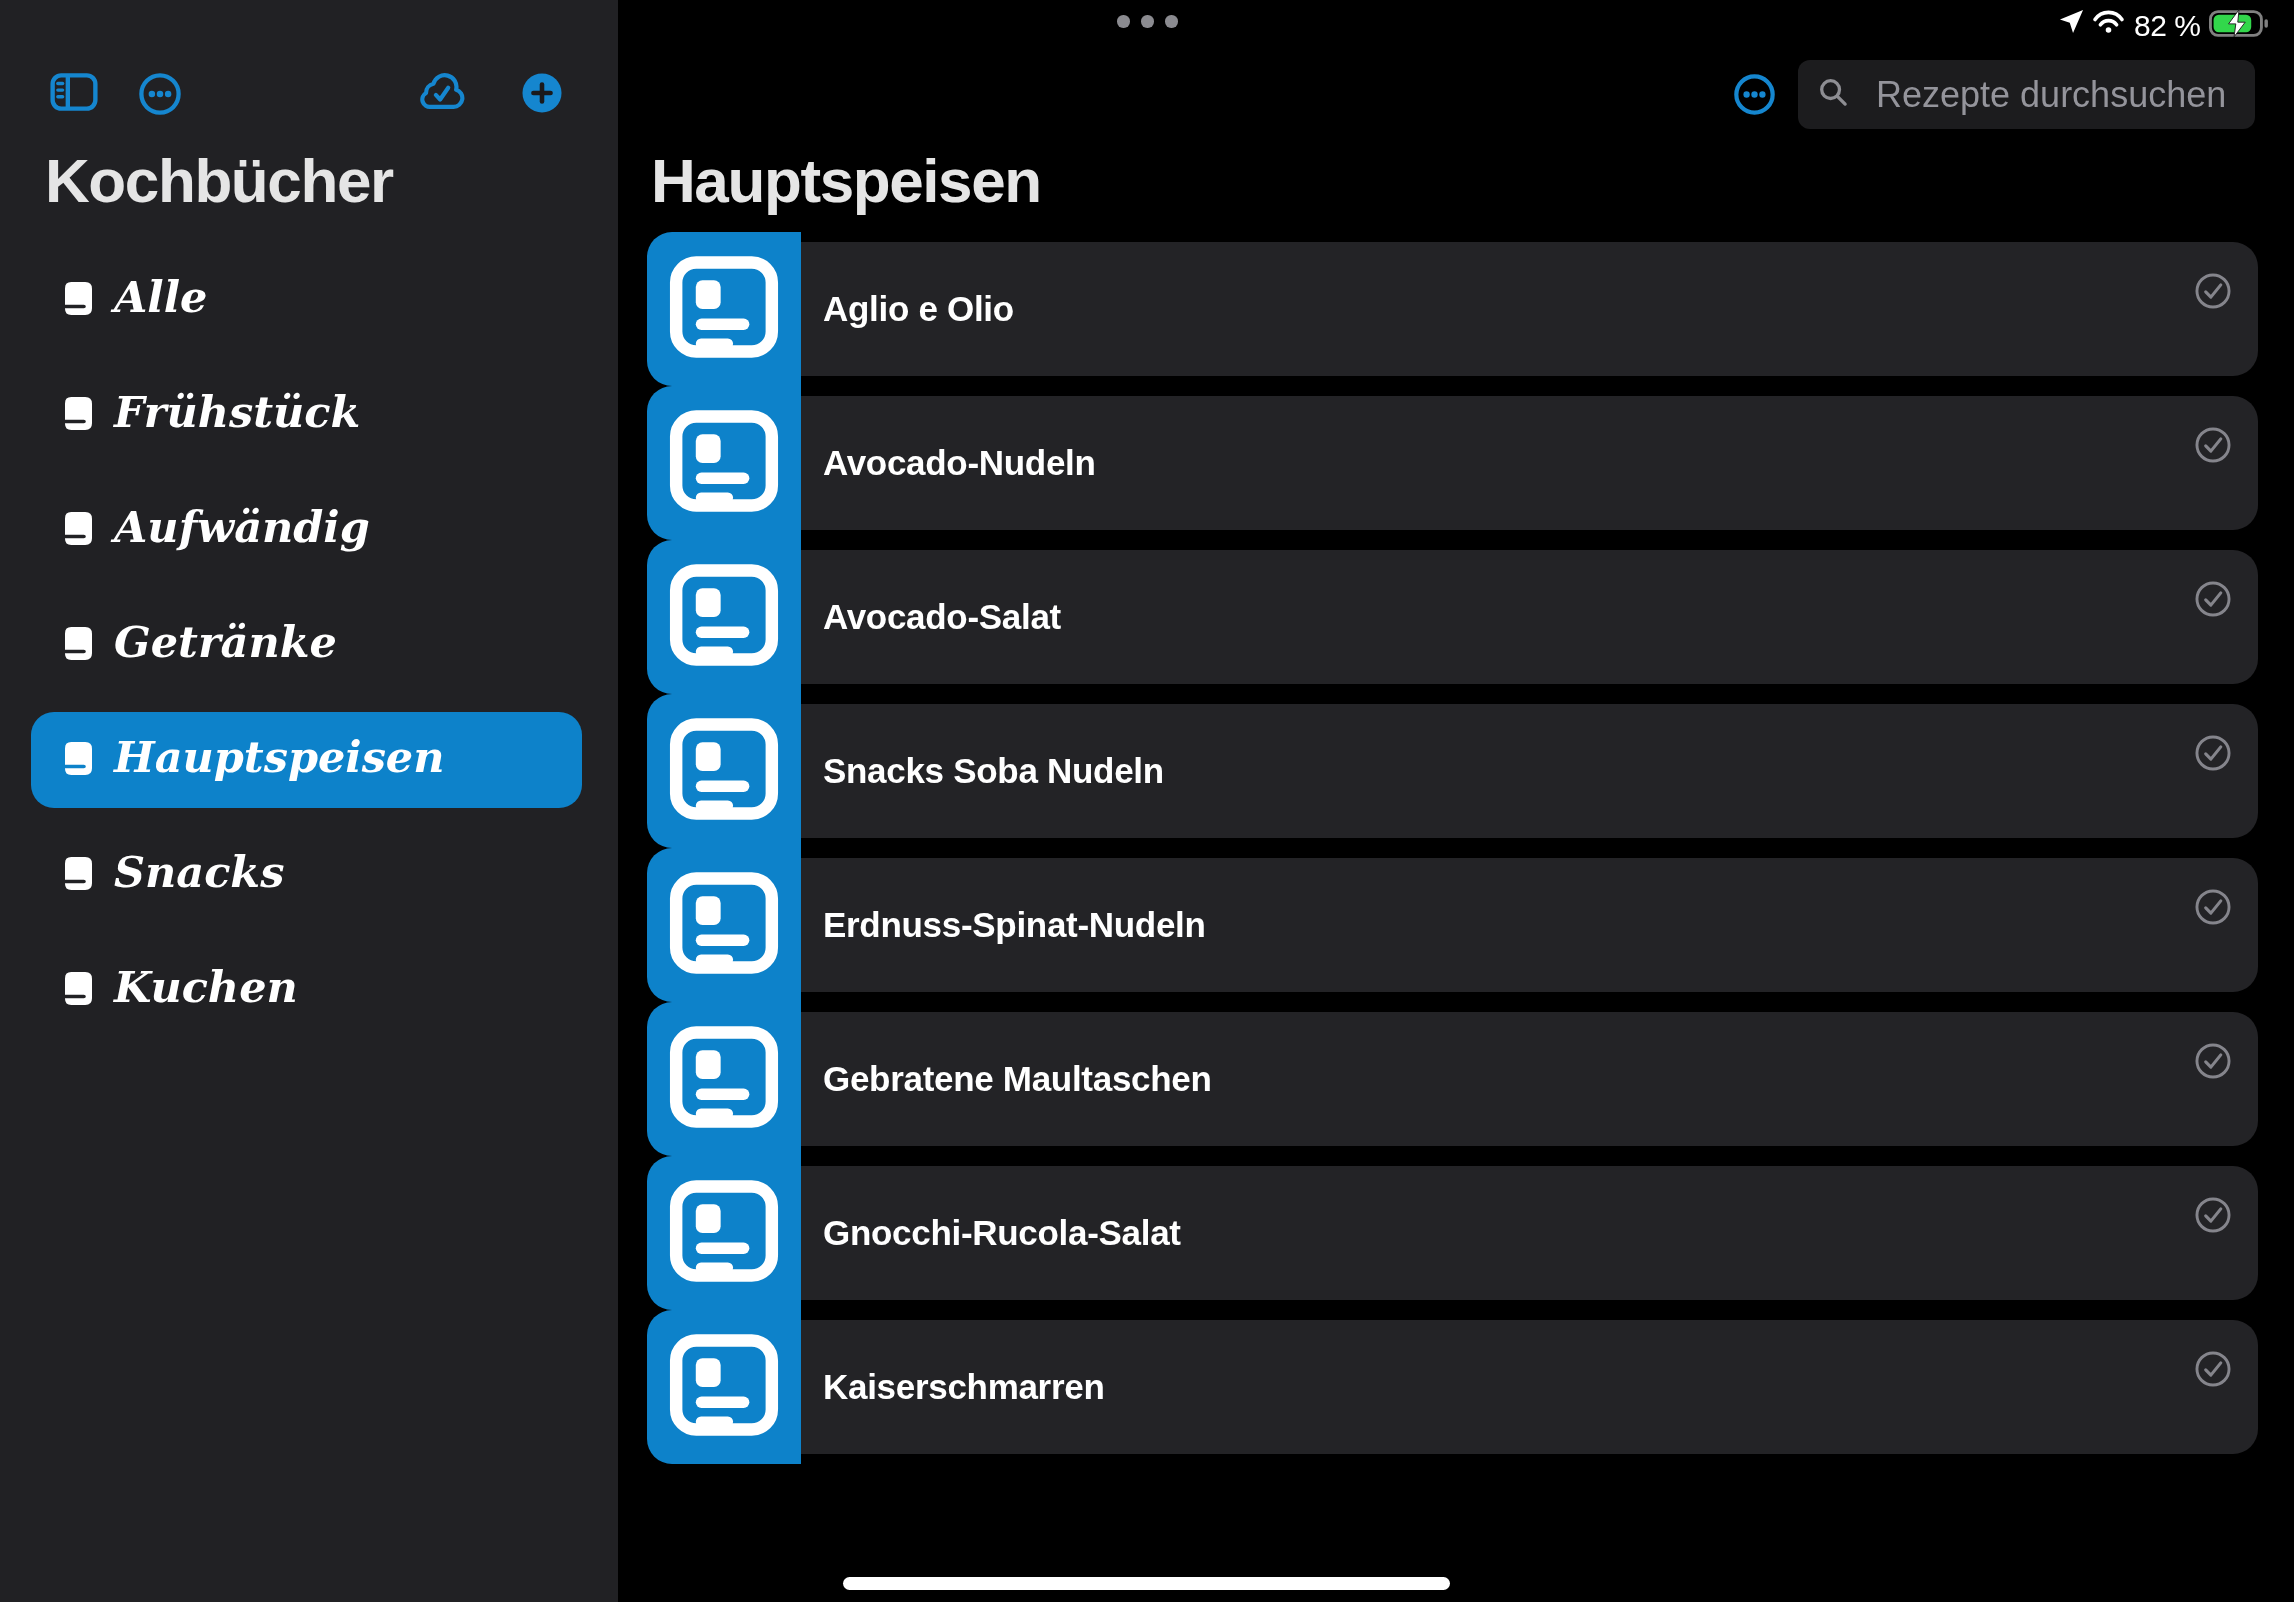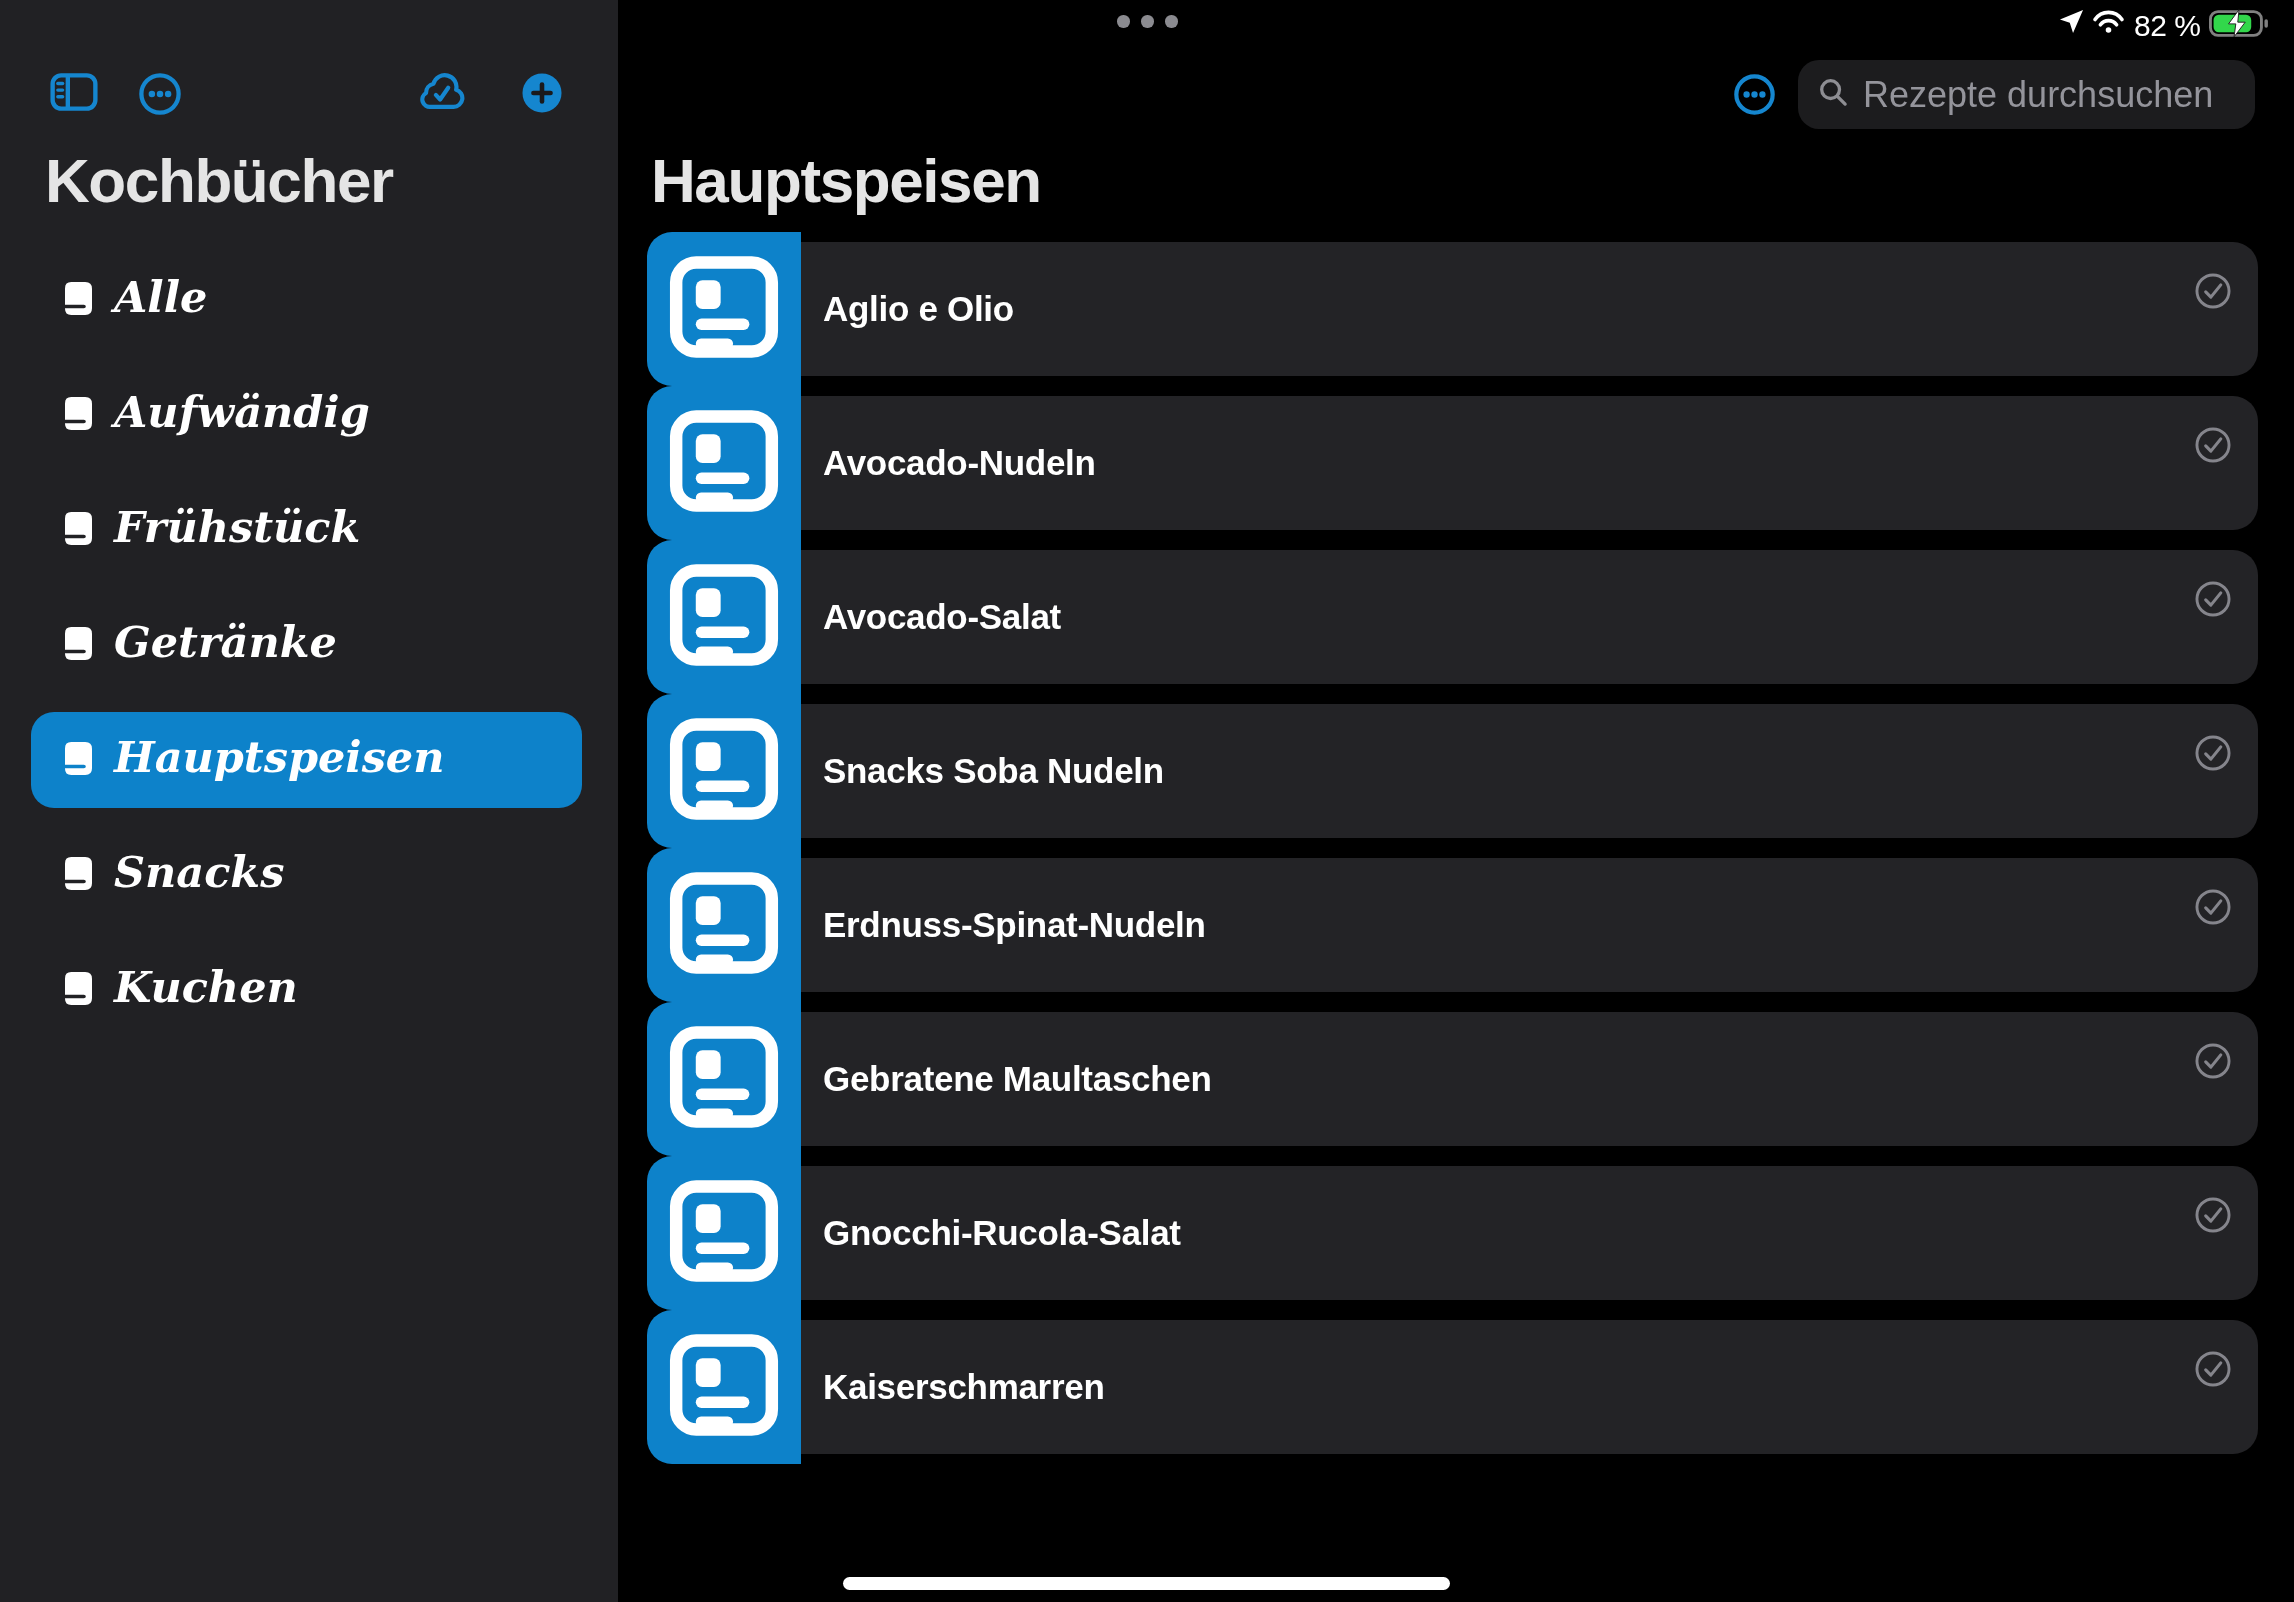--- a/index.html
+++ b/index.html
@@ -49,22 +49,22 @@
   .mt-dots { position: absolute; left: 1117px; top: 15.4px; display: flex; gap: 11.5px; cursor: grab; }
   .mt-dots i { width: 12.5px; height: 12.5px; border-radius: 50%; background: #8b8b90; }
 
   .status { position: absolute; top: 8.6px; right: 24px; display: flex; align-items: flex-start; gap: 8.6px; }
   .status .pct { color: #fff; font-size: 30px; letter-spacing: -0.5px; }
 
   
   .more-btn { position: absolute; left: 1734px; top: 74px; width: 41px; height: 41px; }
   .search {
     position: absolute; left: 1798px; top: 60px; width: 457px; height: 69px;
-    background: var(--search-bg, #1c1c1e); border-radius: 21px;
-    display: flex; align-items: center; padding: 0 20px; gap: 14px;
+    background: var(--search-bg, #1c1c1e); border-radius: 12px;
+    display: flex; align-items: center; padding: 0 20px; gap: 27px;
   }
   .search input {
     background: transparent; border: none; outline: none;
     color: #ddd; font-size: 36px; width: 100%;
     font-family: "Liberation Sans", "DejaVu Sans", sans-serif;
   }
   .search input::placeholder { color: var(--muted, #94949b); }
 
   
   .list { position: absolute; left: 647px; top: 242px; width: 1611px; }
@@ -148,30 +148,30 @@
     </span>
     <span class="label">Alle</span>
   </div>
       <div class="sb-item">
     <span class="book">
       <svg width="27" height="33" viewBox="0 0 28 34">
         <path fill-rule="evenodd" fill="#fff" d="M6.5 0 H21 Q28 0 28 7 V27 Q28 34 21 34 H6.5 Q0 34 0 27.5 V6.5 Q0 0 6.5 0 Z
                  M0 23.5 H19.5 Q21.6 23.5 21.6 25.2 Q21.6 27 19.5 27 H0 Z"></path>
       </svg>
     </span>
+    <span class="label">Frühstück</span>
+  </div>
+      <div class="sb-item">
+    <span class="book">
+      <svg width="27" height="33" viewBox="0 0 28 34">
+        <path fill-rule="evenodd" fill="#fff" d="M6.5 0 H21 Q28 0 28 7 V27 Q28 34 21 34 H6.5 Q0 34 0 27.5 V6.5 Q0 0 6.5 0 Z
+                 M0 23.5 H19.5 Q21.6 23.5 21.6 25.2 Q21.6 27 19.5 27 H0 Z"></path>
+      </svg>
+    </span>
     <span class="label">Aufwändig</span>
-  </div>
-      <div class="sb-item">
-    <span class="book">
-      <svg width="27" height="33" viewBox="0 0 28 34">
-        <path fill-rule="evenodd" fill="#fff" d="M6.5 0 H21 Q28 0 28 7 V27 Q28 34 21 34 H6.5 Q0 34 0 27.5 V6.5 Q0 0 6.5 0 Z
-                 M0 23.5 H19.5 Q21.6 23.5 21.6 25.2 Q21.6 27 19.5 27 H0 Z"></path>
-      </svg>
-    </span>
-    <span class="label">Frühstück</span>
   </div>
       <div class="sb-item">
     <span class="book">
       <svg width="27" height="33" viewBox="0 0 28 34">
         <path fill-rule="evenodd" fill="#fff" d="M6.5 0 H21 Q28 0 28 7 V27 Q28 34 21 34 H6.5 Q0 34 0 27.5 V6.5 Q0 0 6.5 0 Z
                  M0 23.5 H19.5 Q21.6 23.5 21.6 25.2 Q21.6 27 19.5 27 H0 Z"></path>
       </svg>
     </span>
     <span class="label">Getränke</span>
   </div>

